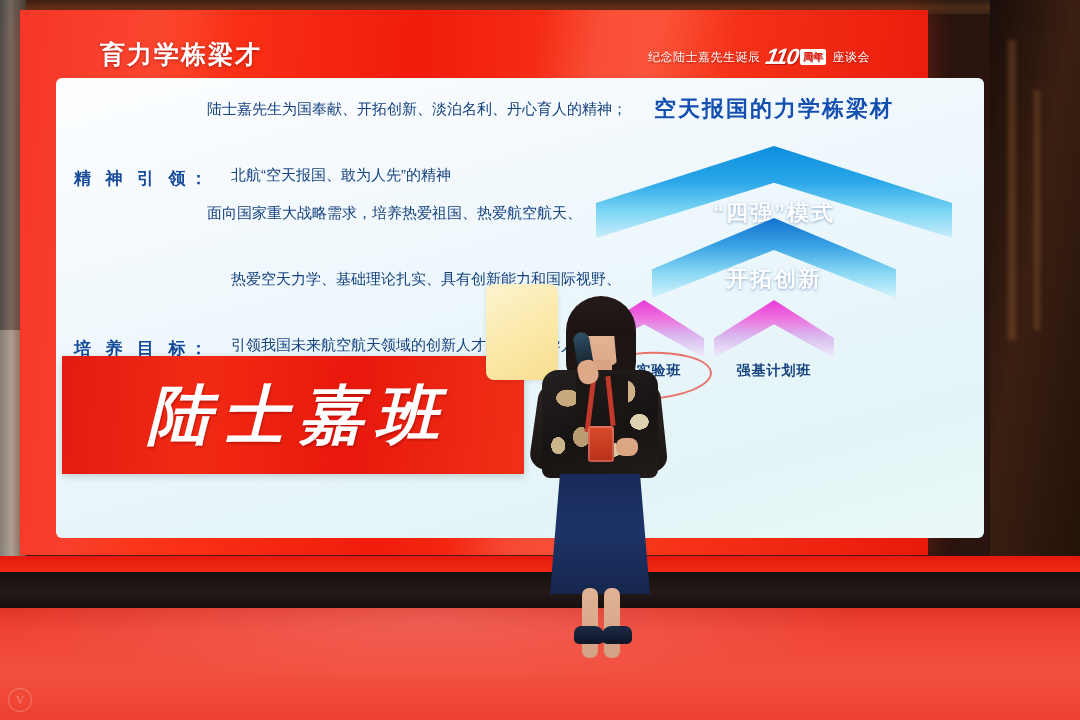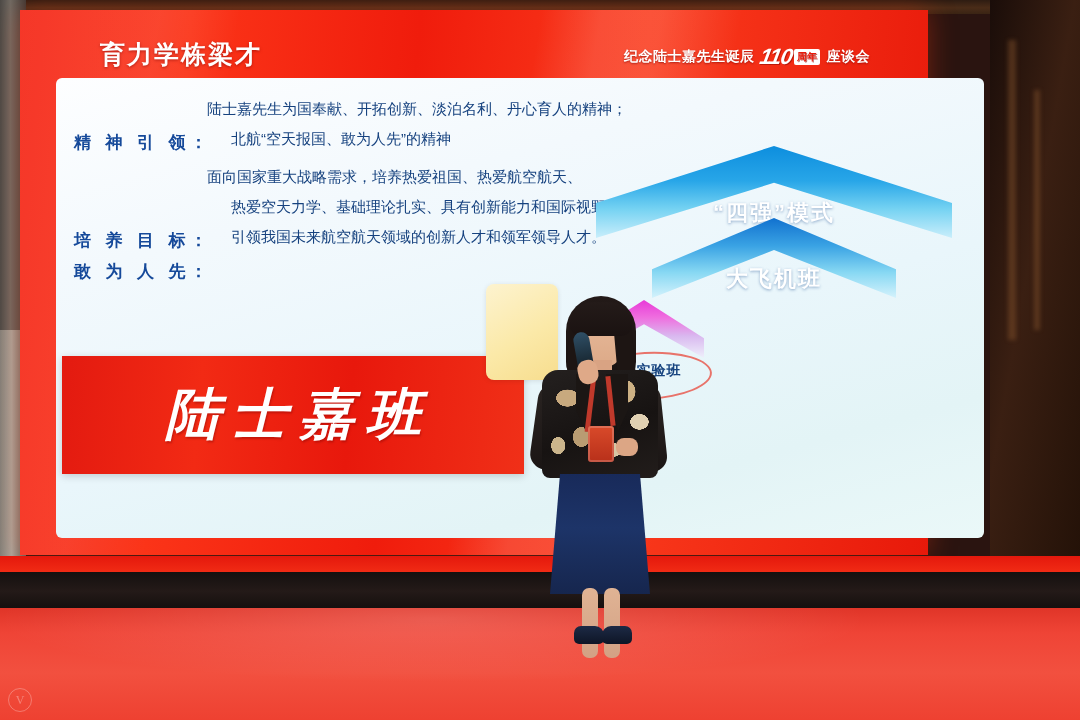--- a/index.html
+++ b/index.html
@@ -27,21 +27,21 @@
   .frame-sheen{position:absolute;inset:0;
       background:linear-gradient(100deg,rgba(255,255,255,.10) 0 14%,rgba(255,255,255,0) 22% 52%,
                  rgba(255,255,255,.13) 58% 64%,rgba(255,255,255,0) 72%);}
 
   
   .slide-title{position:absolute;left:80px;top:28px;
       font-size:25px;font-weight:bold;color:#fff;letter-spacing:2px;
       text-shadow:0 1px 3px rgba(120,0,0,.55);white-space:nowrap;}
   .header-right{position:absolute;right:58px;top:34px;display:flex;align-items:center;gap:6px;
       white-space:nowrap;}
-  .header-right .ht{font-size:14px;font-weight:bold;color:#fff;letter-spacing:.5px;
+  .header-right .ht{font-size:12px;font-weight:normal;color:#fff;letter-spacing:.5px;
       text-shadow:0 1px 2px rgba(120,0,0,.6);}
   .logo110{display:inline-block;font-size:22px;font-weight:bold;font-style:italic;color:#fff;
       letter-spacing:-1px;transform:skewX(-10deg);
       text-shadow:1px 1px 0 rgba(150,10,0,.6);}
   .logo110 .yr{font-size:10px;font-style:normal;background:#fff;color:#e8190a;
       padding:1px 3px;border-radius:2px;margin-left:2px;transform:skewX(10deg);
       display:inline-block;vertical-align:4px;letter-spacing:0;}
 
   
   .panel{position:absolute;left:36px;top:68px;width:928px;height:460px;border-radius:6px;
@@ -49,30 +49,30 @@
       overflow:hidden;}
 
   
   .txtcol{position:absolute;left:18px;top:16px;width:600px;}
   .trow{display:flex;align-items:flex-end;margin-bottom:2px;}
   .tlabel{flex:0 0 112px;font-size:17px;font-weight:bold;color:#15499a;letter-spacing:.5px;
       text-align:justify;text-align-last:justify;padding-right:4px;}
   .tcolon{flex:0 0 10px;font-size:17px;font-weight:bold;color:#15499a;}
   .tbody{flex:1;}
   .tline{font-size:15px;color:#16427f;line-height:30px;white-space:nowrap;}
-  .tline.ind{padding-left:24px;}
+  .tline.ind{padding-left:24px;margin-top:36px;}
   .trow.gap{margin-top:8px;}
 
   
   .banner{position:absolute;left:6px;top:278px;width:462px;height:118px;
       background:linear-gradient(95deg,#e31a10 0%,#f22a14 30%,#e8180c 62%,#f03018 100%);
       box-shadow:0 2px 8px rgba(0,0,0,.18);}
   .banner-txt{position:absolute;inset:0;display:flex;align-items:center;justify-content:center;
       font-family:Liberation Mono, monospace;
-      font-size:55px;font-weight:bold;color:#fff;letter-spacing:12px;
+      font-size:64px;font-weight:bold;color:#fff;letter-spacing:12px;
       font-style:italic;text-indent:12px;
       text-shadow:1px 2px 2px rgba(120,0,0,.35);}
 
   
   .diagram{position:absolute;right:10px;top:10px;width:400px;height:390px;}
   .dtitle{position:absolute;left:0;top:6px;width:100%;text-align:center;
       font-size:22px;font-weight:bold;color:#124fb0;letter-spacing:2px;
       text-shadow:0 1px 1px rgba(255,255,255,.8);}
 
   .chev{position:absolute;}
@@ -237,37 +237,42 @@
           <div class="tcolon">：</div>
         </div>
 
       </div>
 
       <div class="banner">
         <div class="banner-txt">陆士嘉班</div>
       </div>
 
       <div class="diagram">
+        <div class="dtitle">空天报国的力学栋梁材</div>
 
         <div class="chev c-top">
           <div class="body"></div>
           <div class="lbl">“四强”模式</div>
         </div>
 
         <div class="chev c-mid">
           <div class="body"></div>
-          <div class="lbl">大飞机班</div>
+          <div class="lbl">开拓创新</div>
         </div>
 
         <div class="chev small c-b1">
           <div class="body"></div>
           <div class="ellipse"></div>
           <div class="lbl">空天实验班</div>
         </div>
 
+        <div class="chev small c-b2">
+          <div class="body"></div>
+          <div class="lbl">强基计划班</div>
+        </div>
 
 
         <div class="yellowcard"></div>
       </div>
 
     </div>
   </div>
 
   <div class="backwall"></div>
   <div class="darkband"></div>

